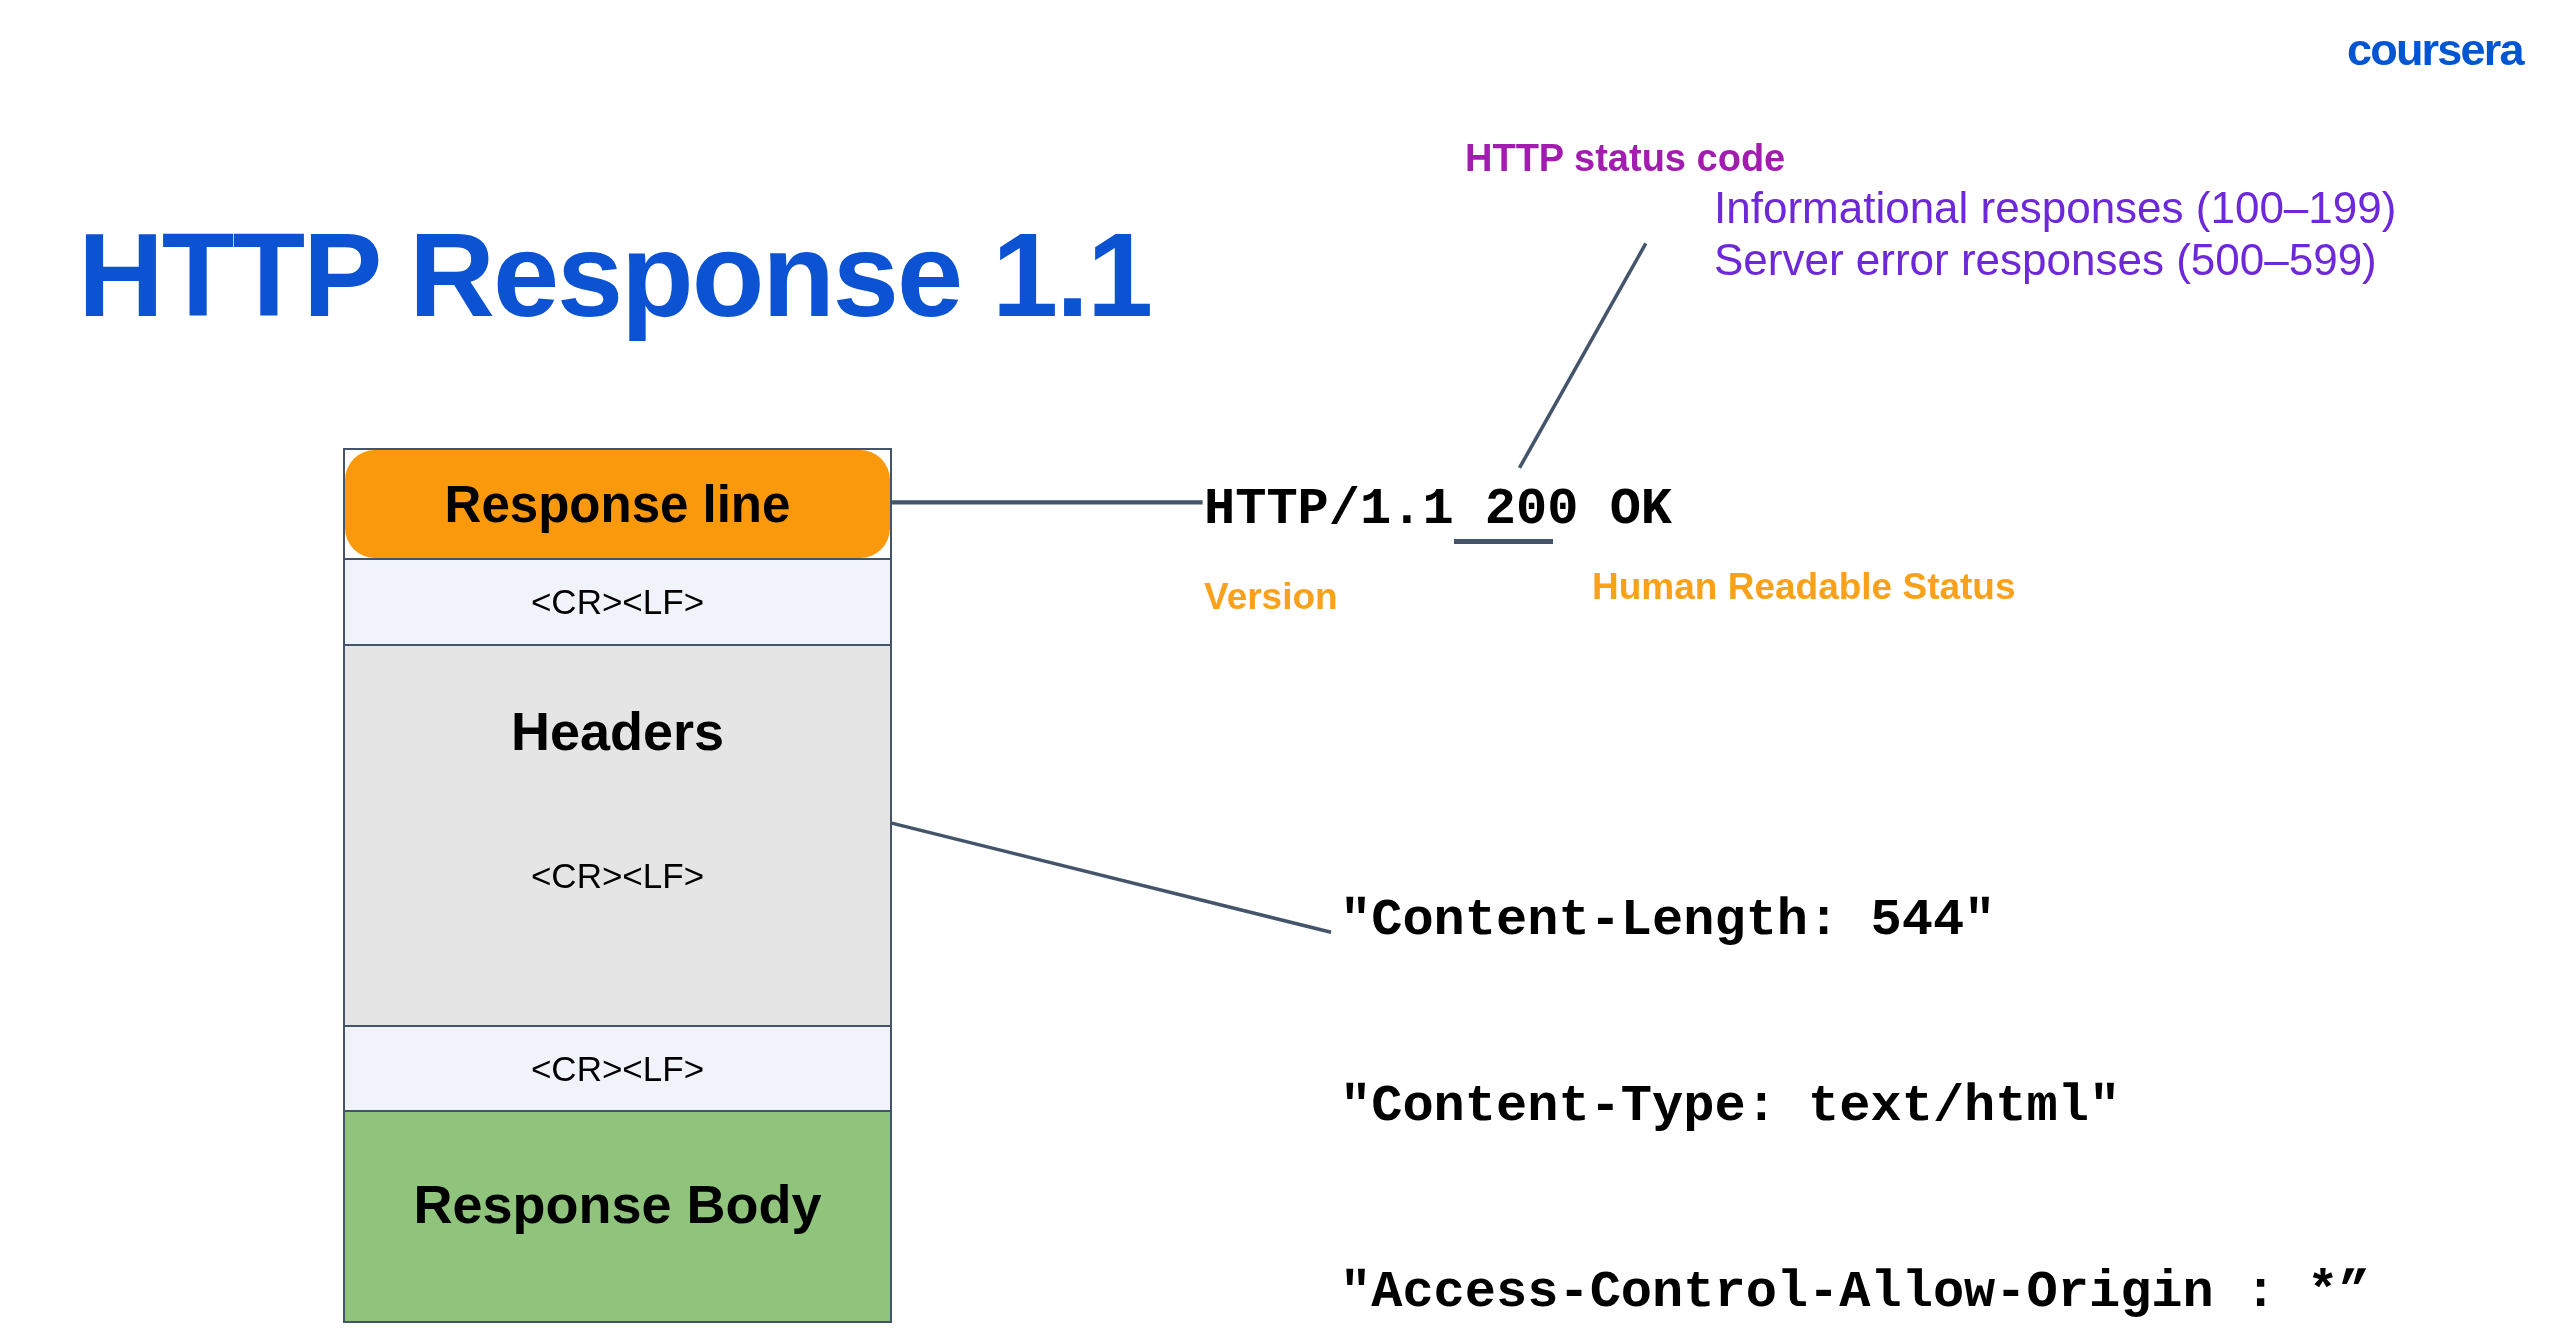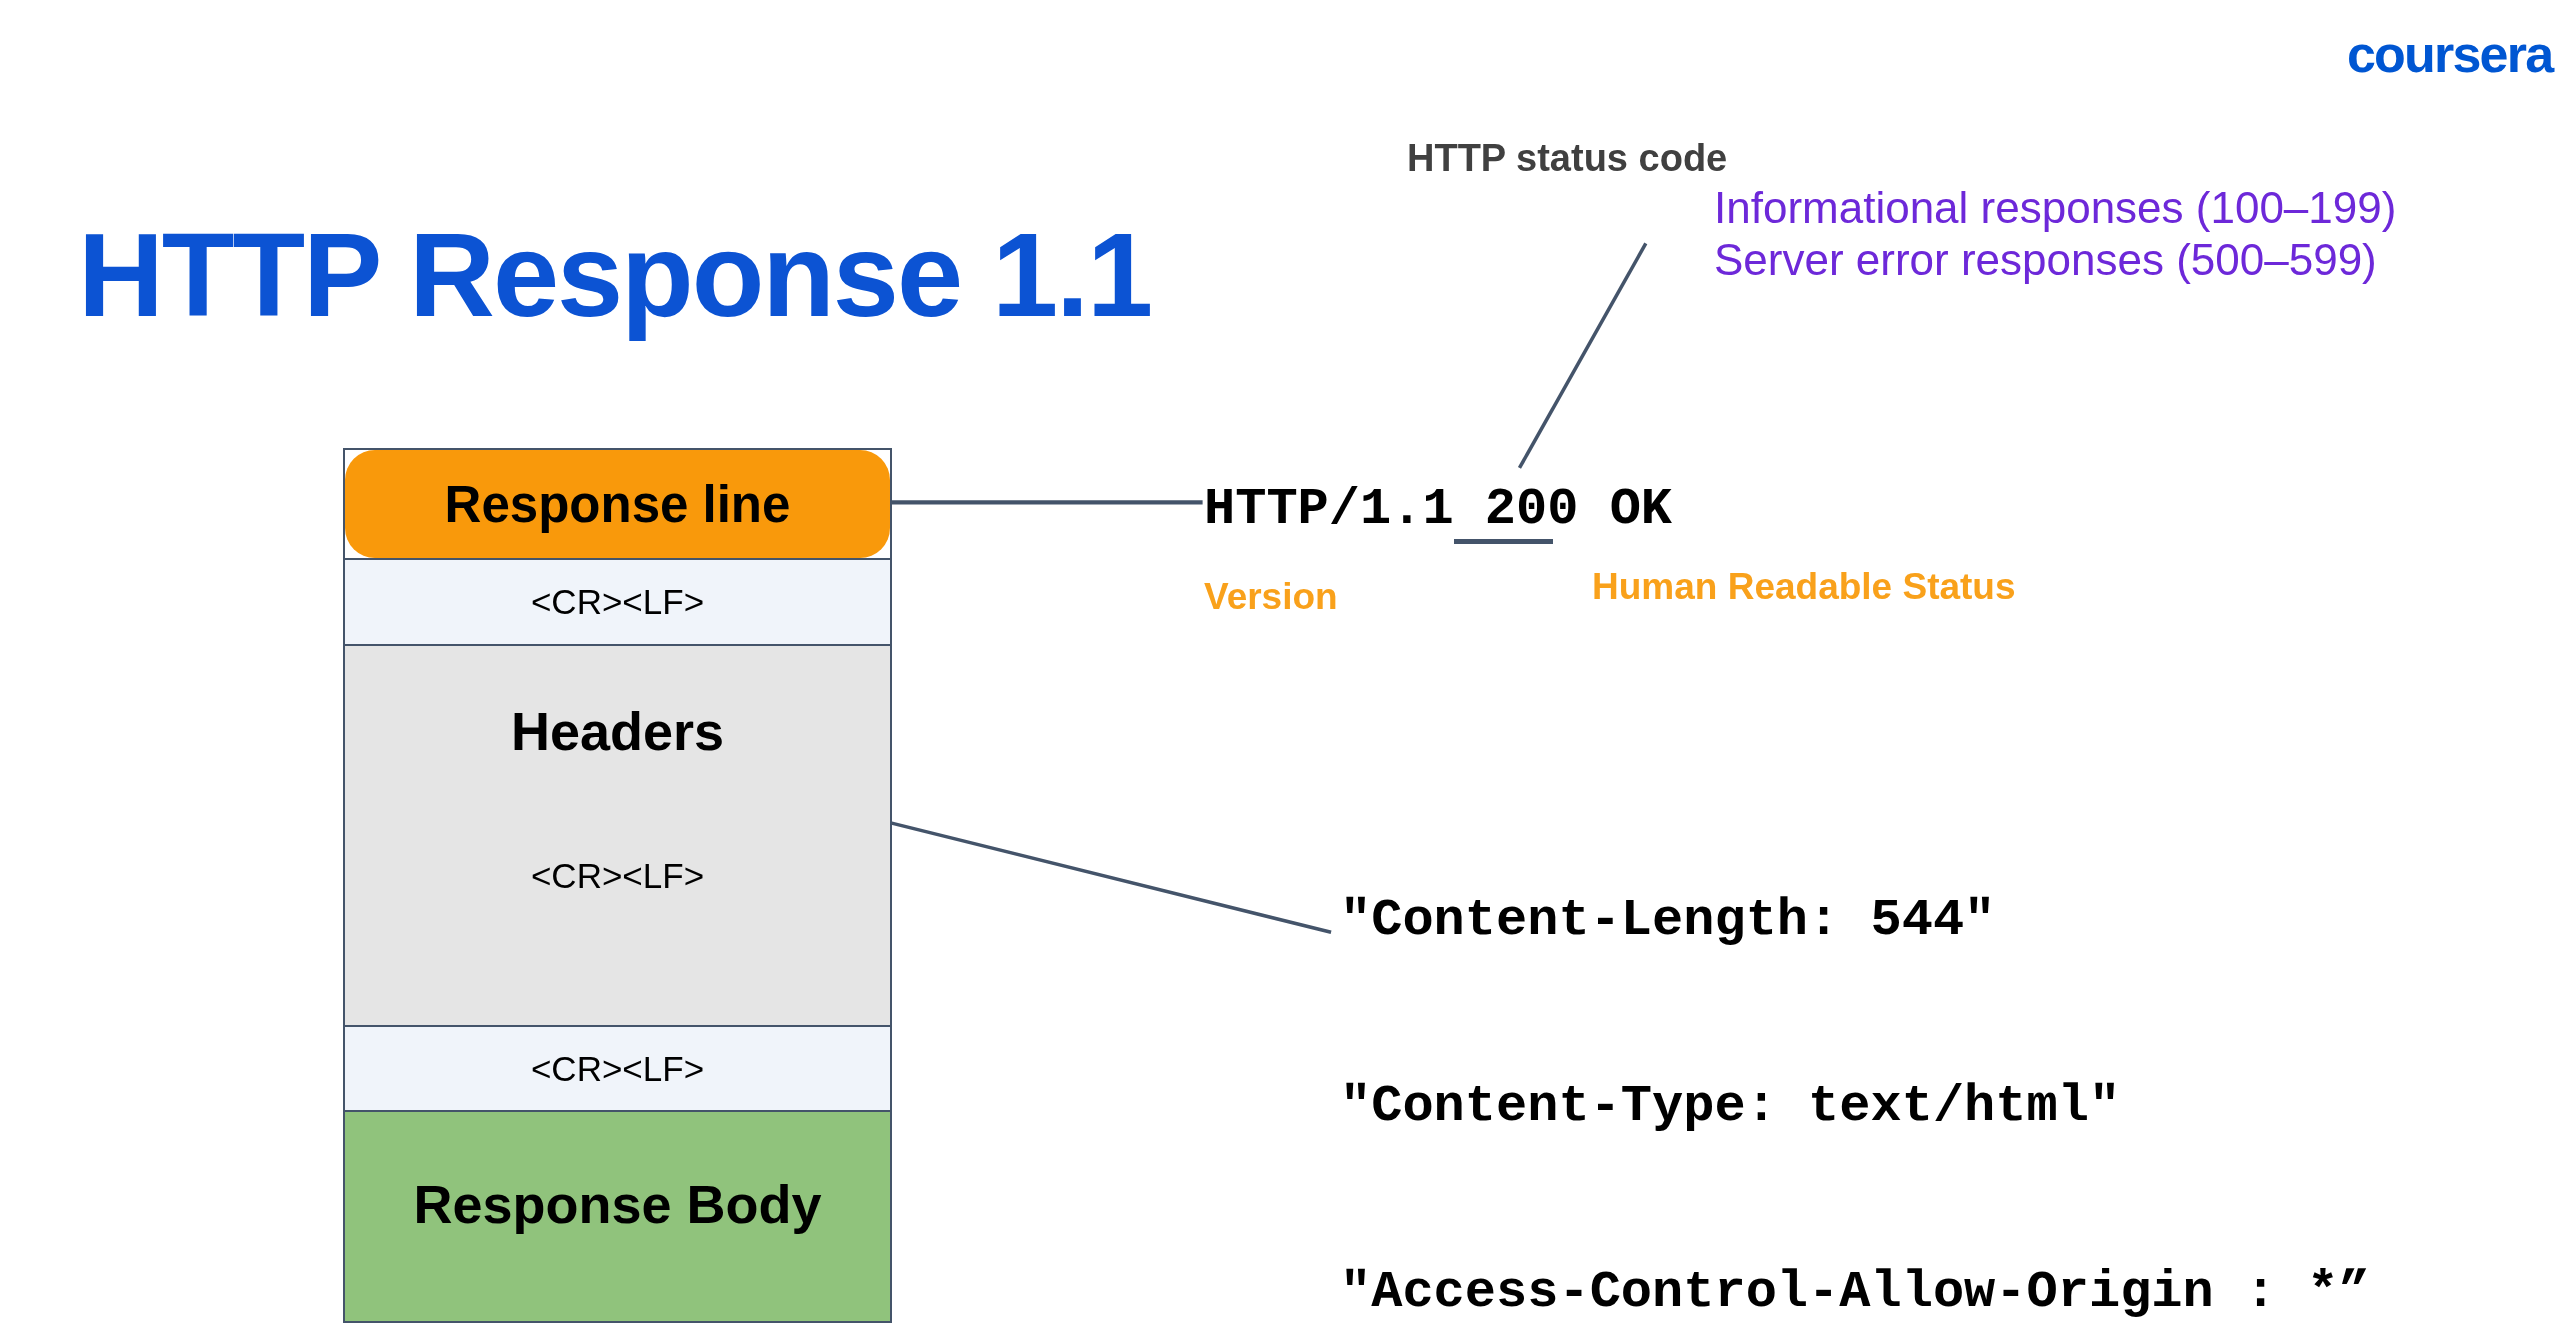--- a/index.html
+++ b/index.html
@@ -14,28 +14,28 @@
   
   #page-title{
     left:78px;top:206px;
     font-size:119px;font-weight:bold;letter-spacing:-2.1px;
     color:#0C53D3;white-space:nowrap;
   }
 
   
   #brand-logo{
     left:2347px;top:24px;
-    font-size:52px;font-weight:bold;letter-spacing:-1.8px;
+    font-size:45px;font-weight:bold;letter-spacing:-1.8px;
     color:#0056D2;white-space:nowrap;
   }
 
   
   #status-code-label{
-    left:1407px;top:137px;
-    font-size:38px;font-weight:bold;color:#404040;white-space:nowrap;
+    left:1465px;top:137px;
+    font-size:38px;font-weight:bold;color:#a21caf;white-space:nowrap;
   }
   #status-code-list{
     left:1714px;top:182px;
     font-size:44px;font-weight:400;color:#6d28d9;
     line-height:52px;white-space:nowrap;
   }
 
   
   #http-line{
     left:1204px;top:480px;

